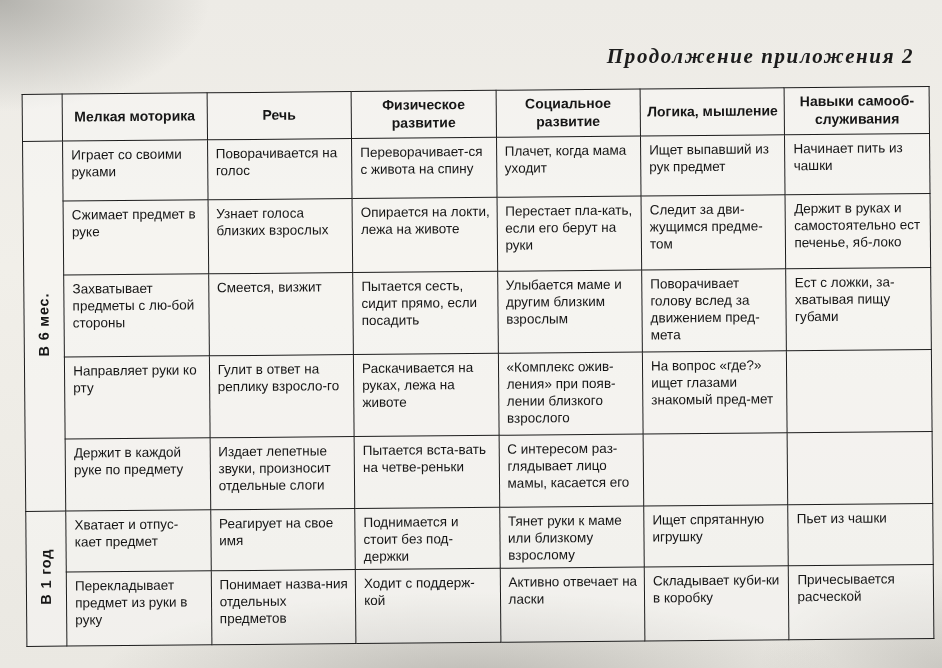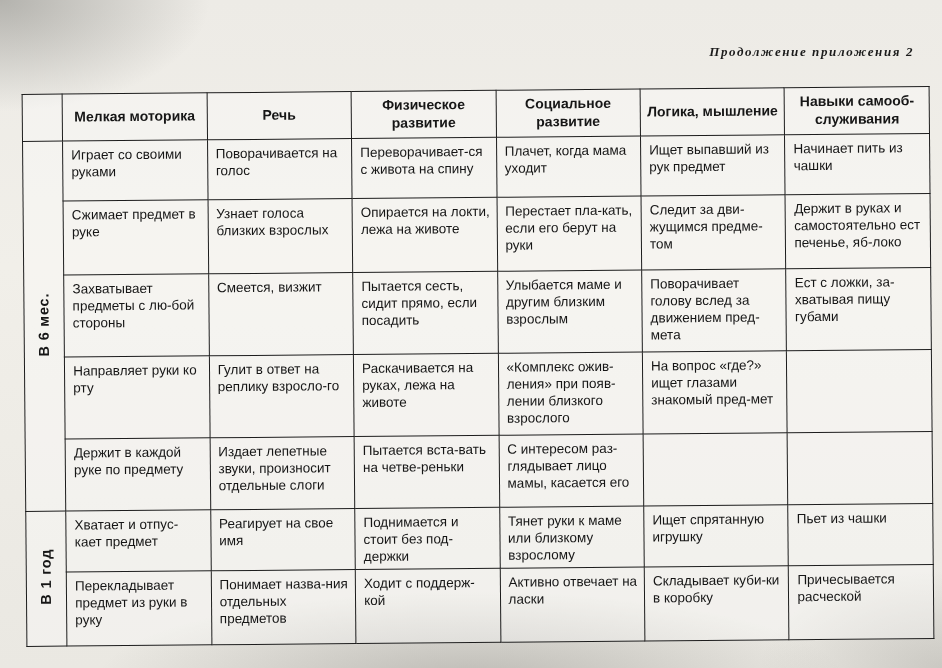--- a/index.html
+++ b/index.html
@@ -20,21 +20,21 @@
     color: #141414;
   }
 
   .page-title {
     position: absolute;
     top: 44px;
     right: 28px;
     font-family: "Liberation Serif", serif;
     font-style: italic;
     font-weight: bold;
-    font-size: 13px;
+    font-size: 21px;
     letter-spacing: 1.6px;
     color: #1c1c1c;
     white-space: nowrap;
   }
 
   .table-wrap {
     position: absolute;
     left: 24px;
     top: 90px;
     transform: rotate(-0.5deg);

